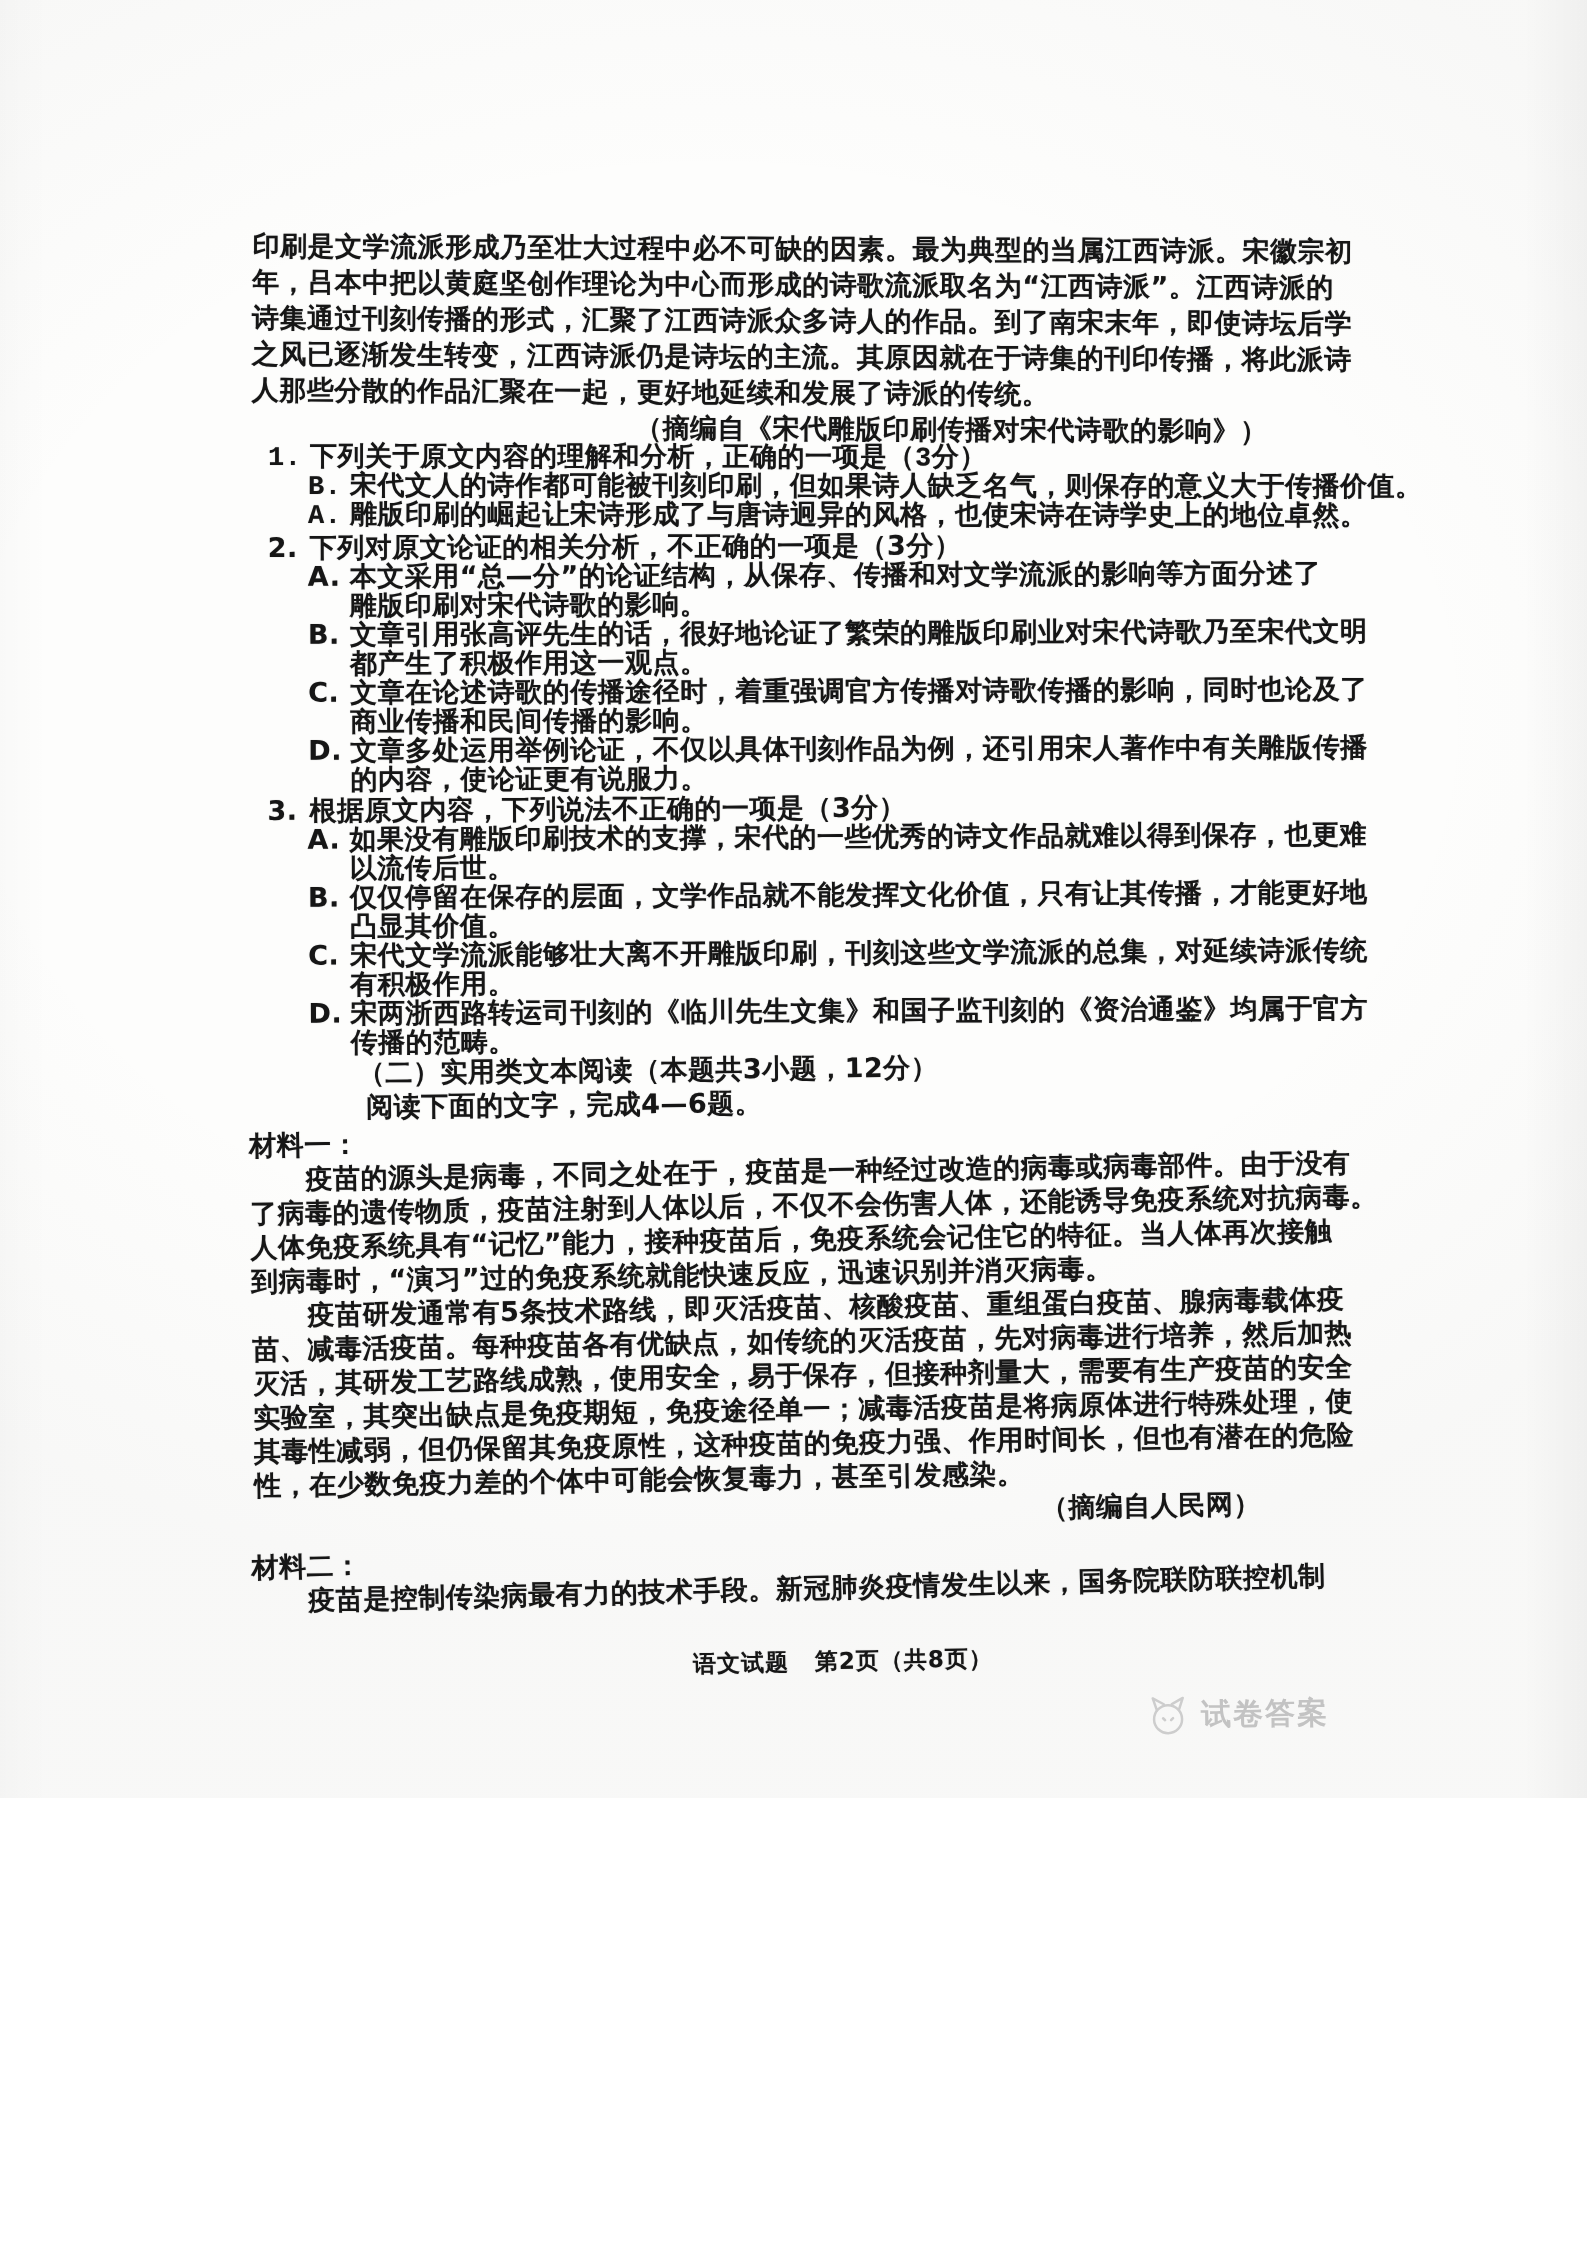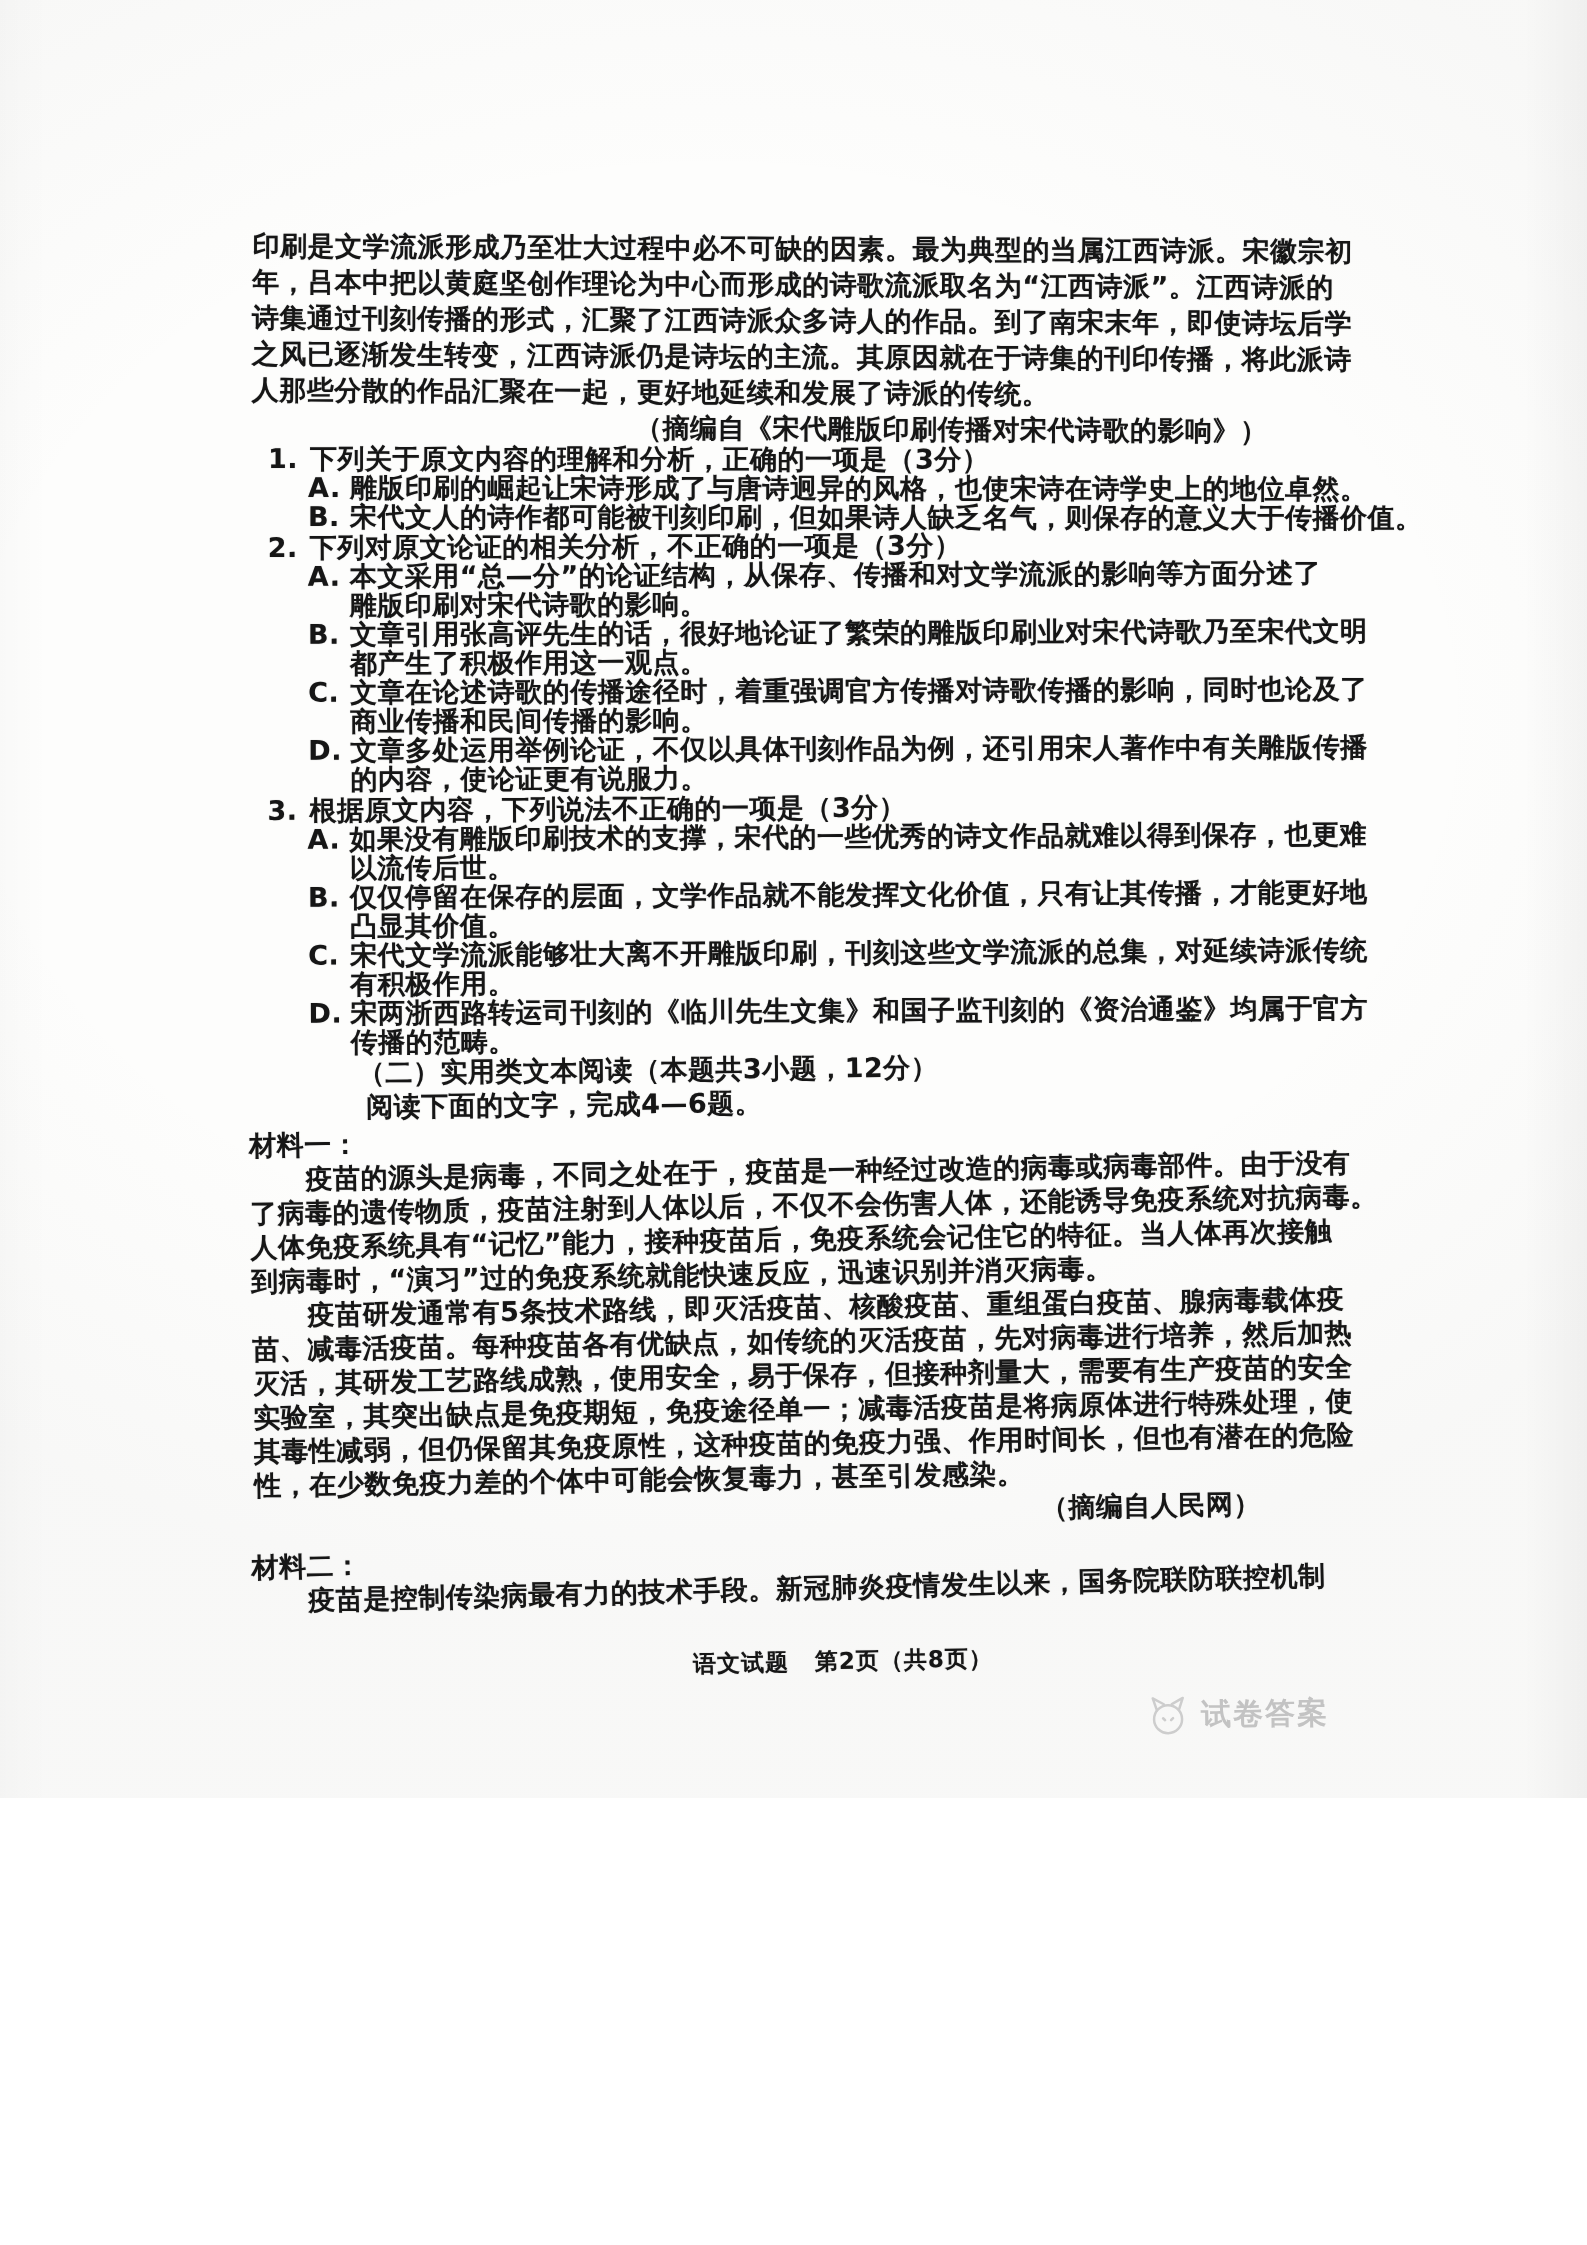--- a/index.html
+++ b/index.html
@@ -24,21 +24,21 @@
     font-weight:700;
     font-size:27px;
     letter-spacing:0.5px;
     text-shadow:0 0 1px rgba(10,10,10,0.38);
   }
   .line{white-space:nowrap;}
   
   .intro{transform:rotate(0.3deg);transform-origin:left center;}
   .intro .line{line-height:36px;}
   .q .line{line-height:29px;}
-  .q1{transform:rotate(0.05deg);transform-origin:left center;}
+  .q1{transform:rotate(0.05deg);transform-origin:left center;font-family:Liberation Mono, monospace;}
   .q2{transform:rotate(-0.2deg);transform-origin:left center;margin-top:2px;}
   .q3{transform:rotate(-0.3deg);transform-origin:left center;margin-top:2px;}
   .sec2 .line{line-height:34px;}
   .sec2-top{transform:rotate(-0.55deg);transform-origin:left center;}
   .m1{transform:rotate(-0.9deg);transform-origin:left center;}
   .m2{transform:rotate(-1.4deg);transform-origin:left center;margin-top:14px;}
   .attr-right{text-align:right;padding-right:42px;}
   .attr-right2{text-align:right;padding-right:52px;}
   .stem{margin-left:16px;}
   .qnum{display:inline-block;width:42px;}
@@ -78,22 +78,22 @@
       <div class="line">印刷是文学流派形成乃至壮大过程中必不可缺的因素。最为典型的当属江西诗派。宋徽宗初</div>
       <div class="line">年，吕本中把以黄庭坚创作理论为中心而形成的诗歌流派取名为“江西诗派”。江西诗派的</div>
       <div class="line">诗集通过刊刻传播的形式，汇聚了江西诗派众多诗人的作品。到了南宋末年，即使诗坛后学</div>
       <div class="line">之风已逐渐发生转变，江西诗派仍是诗坛的主流。其原因就在于诗集的刊印传播，将此派诗</div>
       <div class="line">人那些分散的作品汇聚在一起，更好地延续和发展了诗派的传统。</div>
       <div class="line attr-right">（摘编自《宋代雕版印刷传播对宋代诗歌的影响》）</div>
     </section>
 
     <section class="q q1">
       <div class="line stem"><span class="qnum">1.</span><span>下列关于原文内容的理解和分析，正确的一项是（3分）</span></div>
+      <div class="line opt"><span class="olabel">B.</span><span>宋代文人的诗作都可能被刊刻印刷，但如果诗人缺乏名气，则保存的意义大于传播价值。</span></div>
       <div class="line opt"><span class="olabel">A.</span><span>雕版印刷的崛起让宋诗形成了与唐诗迥异的风格，也使宋诗在诗学史上的地位卓然。</span></div>
-      <div class="line opt"><span class="olabel">B.</span><span>宋代文人的诗作都可能被刊刻印刷，但如果诗人缺乏名气，则保存的意义大于传播价值。</span></div>
     </section>
 
     <section class="q q2">
       <div class="line stem"><span class="qnum">2.</span><span>下列对原文论证的相关分析，不正确的一项是（3分）</span></div>
       <div class="line opt"><span class="olabel">A.</span><span>本文采用“总—分”的论证结构，从保存、传播和对文学流派的影响等方面分述了</span></div>
       <div class="line cont">雕版印刷对宋代诗歌的影响。</div>
       <div class="line opt"><span class="olabel">B.</span><span>文章引用张高评先生的话，很好地论证了繁荣的雕版印刷业对宋代诗歌乃至宋代文明</span></div>
       <div class="line cont">都产生了积极作用这一观点。</div>
       <div class="line opt"><span class="olabel">C.</span><span>文章在论述诗歌的传播途径时，着重强调官方传播对诗歌传播的影响，同时也论及了</span></div>
       <div class="line cont">商业传播和民间传播的影响。</div>

